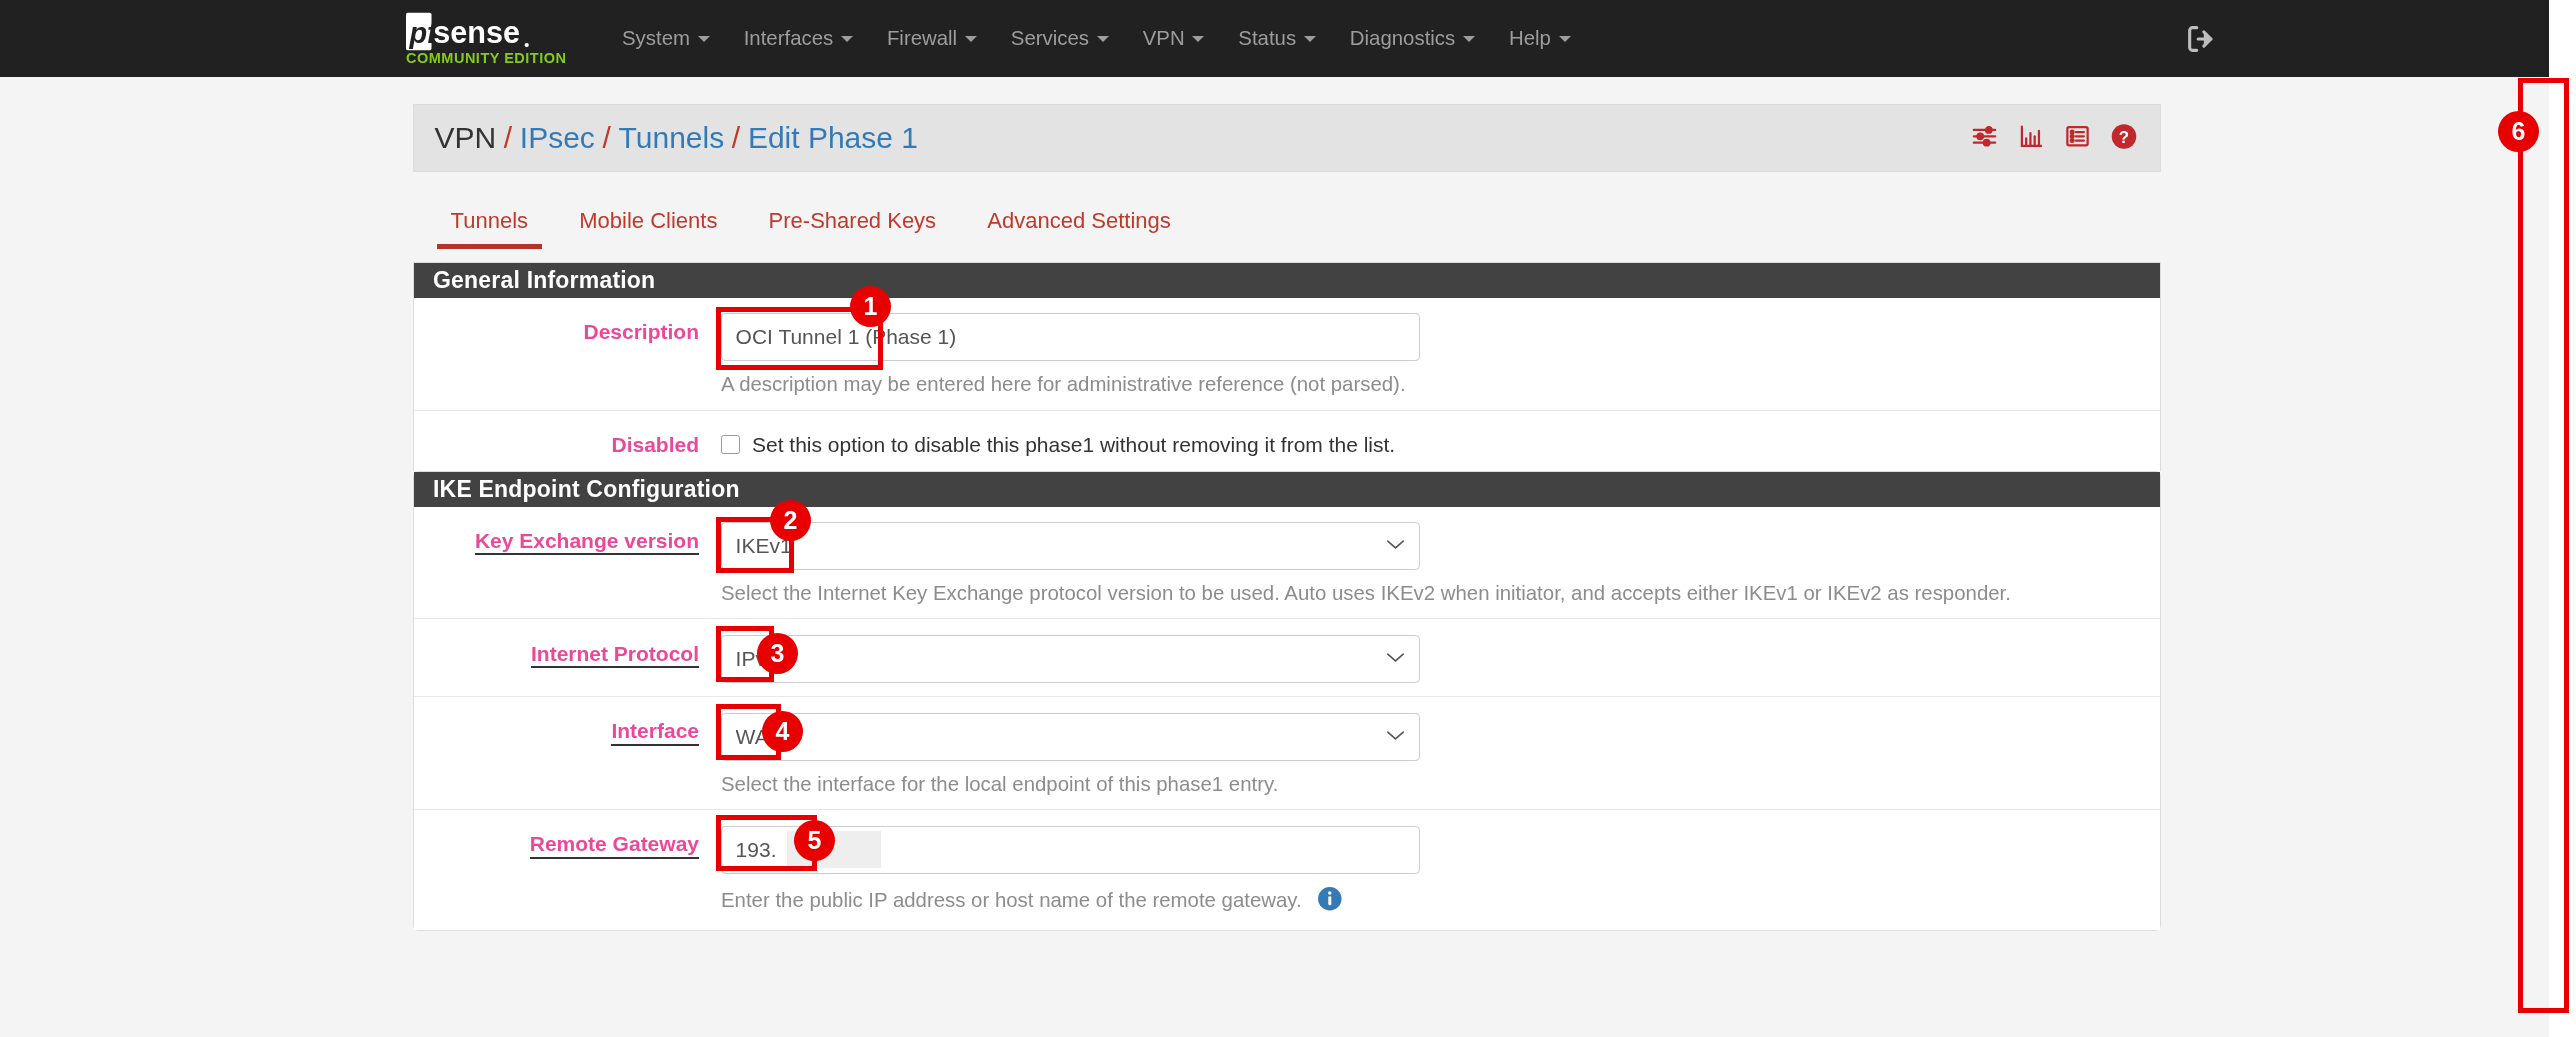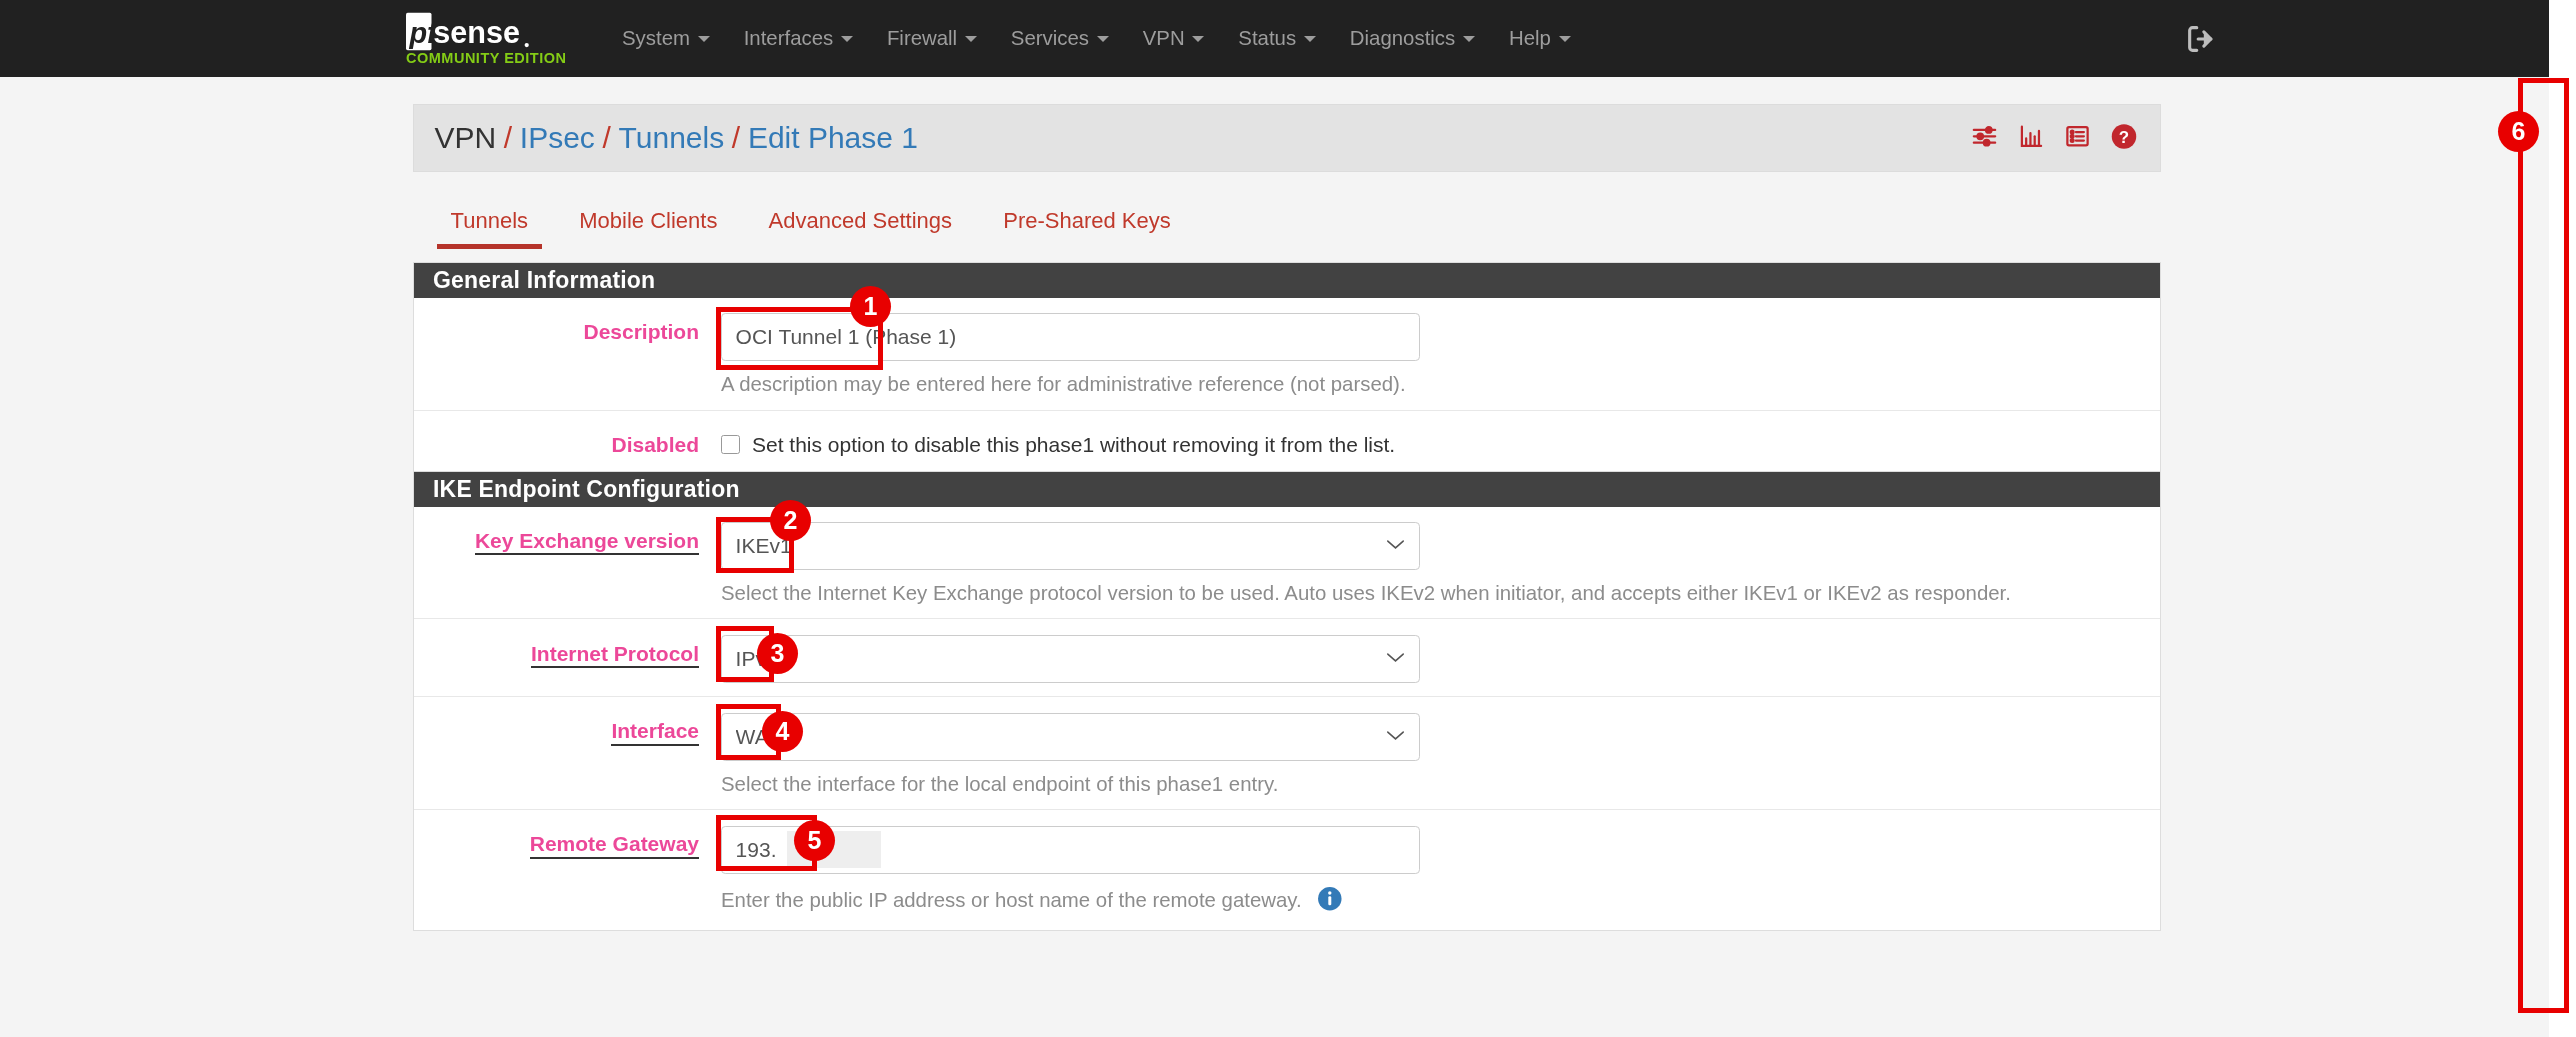--- a/index.html
+++ b/index.html
@@ -121,21 +121,21 @@
     height: 5.1px; background: #b5332a;
   }
 
   
   .panel {
     width: 1748px;
     background: #ffffff;
     border: 0.9px solid #dddddd;
     border-bottom: none;
   }
-  .panel:last-of-type { border-bottom: 0.9px solid #dddddd; }
+  .panel:last-of-type { border-bottom: 0.9px solid #dddddd; border-radius: 6px; }
   .panel-heading {
     background: #424242;
     color: #ffffff;
     font-size: 23px; font-weight: 700;
     padding: 4px 19px;
     letter-spacing: 0.2px;
   }
   .panel-body { background: #ffffff; }
 
   .form-row {
@@ -369,24 +369,24 @@
     </div>
 
     <div class="tabs">
       <div class="tab active">
         <span>Tunnels</span>
       </div>
       <div class="tab">
         <span>Mobile Clients</span>
       </div>
       <div class="tab">
+        <span>Pre-Shared Keys</span>
+      </div>
+      <div class="tab">
         <span>Advanced Settings</span>
-      </div>
-      <div class="tab">
-        <span>Pre-Shared Keys</span>
       </div>
     </div>
 
     <div class="panel">
       <div class="panel-heading">General Information</div>
       <div class="panel-body">
 
         <div class="form-row">
           <div class="form-label">Description</div>
           <div class="form-field">

